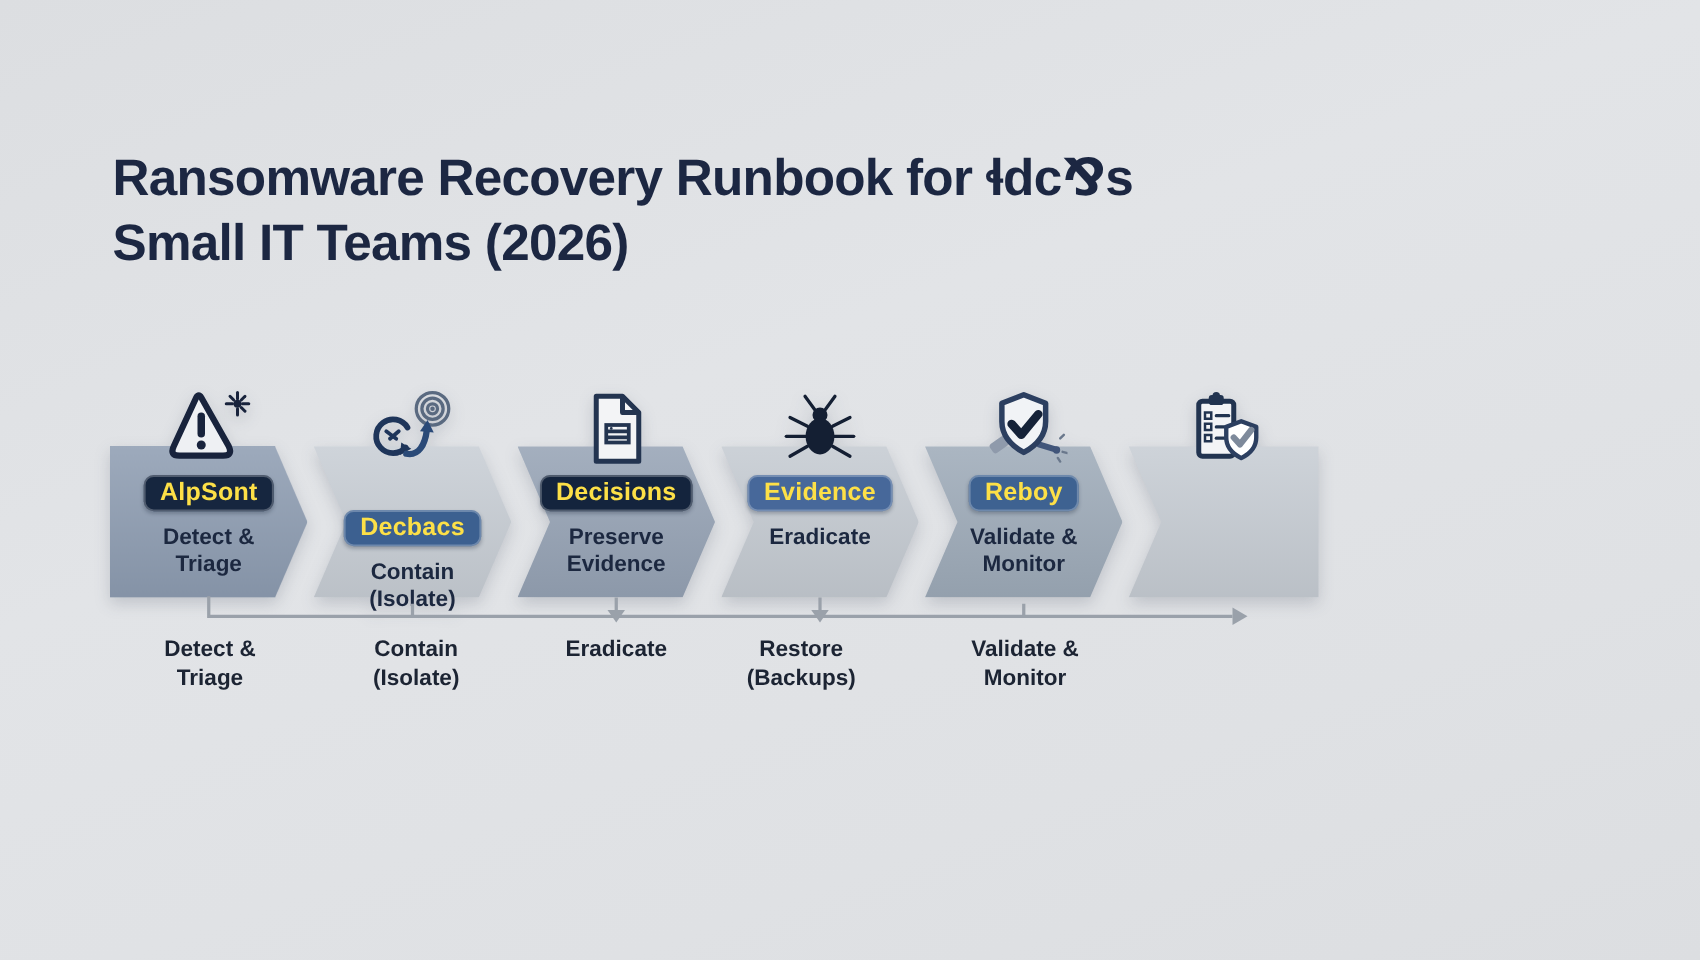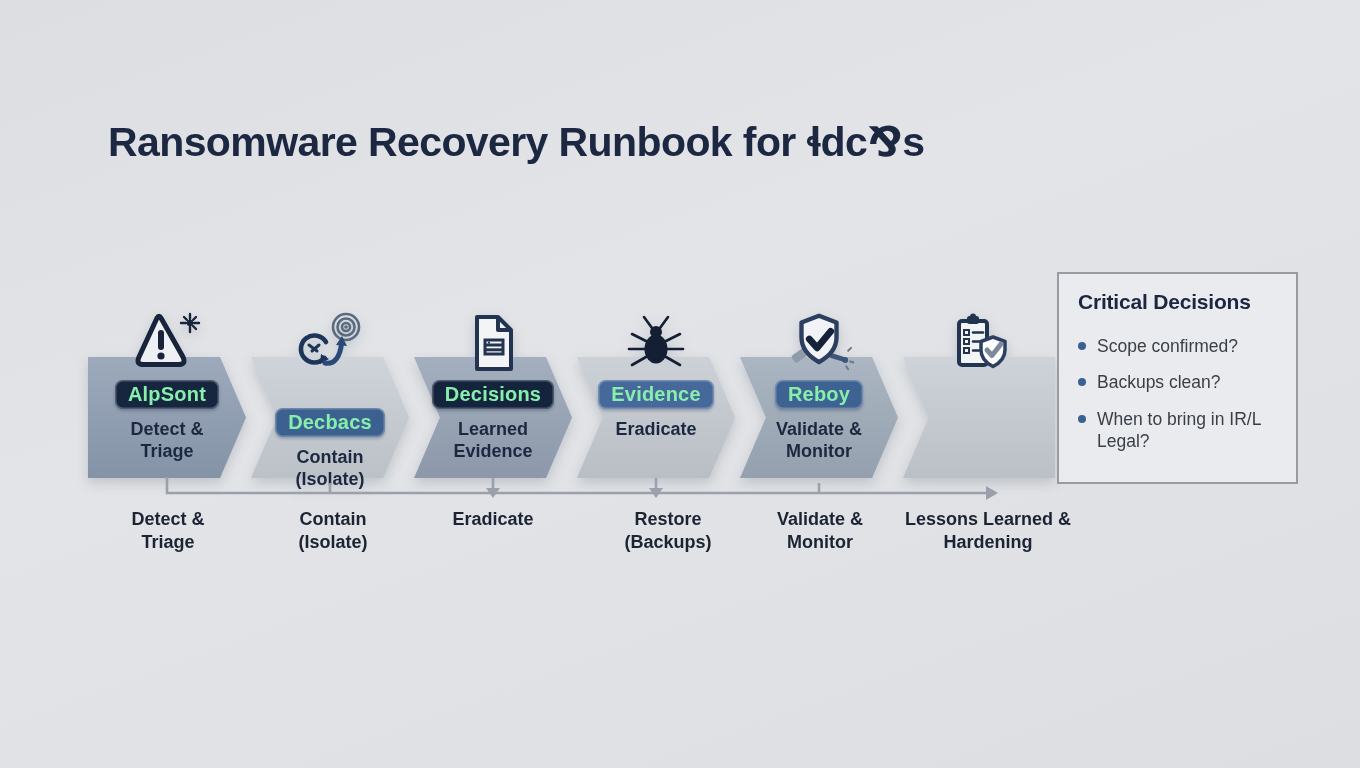--- a/index.html
+++ b/index.html
@@ -3,21 +3,21 @@
 <meta charset="utf-8">
 <style>
   html,body{margin:0;padding:0;}
   body{font-family:"Liberation Sans","DejaVu Sans",sans-serif;}
   .page{
     position:relative;width:1360px;height:768px;overflow:hidden;
     background:linear-gradient(160deg,#dcdee1 0%,#e2e4e7 40%,#dfe1e4 75%,#dcdee1 100%);
   }
   
   .title{
-    position:absolute;left:108px;top:116px;width:1000px;
+    position:absolute;left:90px;top:116px;width:1000px;
     color:#1c2742;font-weight:bold;font-size:41px;line-height:1.27;letter-spacing:-0.6px;
   }
   
   .flow{
     position:absolute;left:88px;top:357px;height:121px;
     display:flex;gap:5px;
     filter:drop-shadow(0 5px 6px rgba(40,50,70,0.18));
   }
   .step{position:relative;width:158px;height:121px;}
   .step:last-child{width:152px;}
@@ -32,21 +32,21 @@
   .step:last-child .chevron{
     clip-path:polygon(0% 0%,100% 0%,100% 100%,0% 100%,26px 50%);
   }
   .step-icon{
     position:absolute;left:50%;top:-46px;transform:translateX(-50%);
     width:70px;height:64px;
   }
   .step-content{position:relative;text-align:center;padding-top:23px;}
   .badge{
     display:inline-block;padding:3px 13px;border-radius:8px;
-    color:#86efac;font-weight:bold;font-size:20px;letter-spacing:0.2px;
+    color:#fde047;font-weight:bold;font-size:20px;letter-spacing:0.2px;
     box-shadow:inset 0 0 0 1.5px rgba(255,255,255,0.25), 0 2px 3px rgba(20,30,50,0.25);
   }
   .step-label{
     margin-top:10px;font-size:18px;font-weight:bold;color:#1c2840;
     line-height:1.22;white-space:pre-line;
   }
   
   .timeline-svg{position:absolute;left:0;top:460px;}
   .t-label{
     position:absolute;top:508px;transform:translateX(-50%);
@@ -63,20 +63,21 @@
   .decision-item{display:flex;gap:11px;font-size:17.5px;color:#3a3f47;line-height:1.28;}
   .bullet-dot{flex:0 0 auto;width:8px;height:8px;border-radius:50%;margin-top:7px;}
 </style>
 </head>
 <body>
 
 <div class="page">
 
   <div class="title">
     <div>Ransomware Recovery Runbook for ɬdc⅋s</div>
+    <div>Small IT Teams (2026)</div>
   </div>
 
   <div class="flow">
 
     <div class="step">
       <div class="chevron" style="background-color: rgb(141, 156, 177);"></div>
       <div class="step-icon">
         <svg viewBox="0 0 70 64" width="70" height="64">
           <path d="M29 7 L51 46 Q54.5 53.5 46.5 53.5 H11.5 Q3.5 53.5 7 46 L25 7 Q27 3.5 29 7 Z" fill="#eef0f3" stroke="#18233c" stroke-width="5" stroke-linejoin="round"></path>
           <line x1="29" y1="22" x2="29" y2="36" stroke="#18233c" stroke-width="6" stroke-linecap="round"></line>
@@ -134,21 +135,21 @@
           <path d="M19 6 H40 L53 19 V58 H19 Z" fill="#f3f4f6" stroke="#233450" stroke-width="4" stroke-linejoin="round"></path>
           <path d="M40 6 V19 H53" fill="none" stroke="#233450" stroke-width="4" stroke-linejoin="round"></path>
           <rect x="27" y="29" width="18" height="14" fill="none" stroke="#233450" stroke-width="3"></rect>
           <line x1="27" y1="34" x2="45" y2="34" stroke="#233450" stroke-width="3"></line>
           <line x1="27" y1="38.8" x2="45" y2="38.8" stroke="#233450" stroke-width="3"></line>
           <circle cx="31" cy="31.7" r="1.1" fill="#233450"></circle>
         </svg>
       </div>
       <div class="step-content">
         <span class="badge" style="background-color: rgb(20, 36, 61);">Decisions</span>
-        <div class="step-label">Learned
+        <div class="step-label">Preserve
 Evidence</div>
       </div>
     </div>
 
     <div class="step">
       <div class="chevron" style="background-color: rgb(196, 202, 209);"></div>
       <div class="step-icon">
         <svg viewBox="0 0 70 64" width="70" height="64">
           <g stroke="#141f33" stroke-width="2.6" stroke-linecap="round">
             <line x1="31" y1="17" x2="23" y2="6"></line>
@@ -228,38 +229,19 @@
     <polygon points="486,28 500,28 493,38" fill="#9aa1aa"></polygon>
     <polygon points="649,28 663,28 656,38" fill="#9aa1aa"></polygon>
     <polygon points="986,26 998,33 986,40" fill="#9aa1aa"></polygon>
   </svg>
 
   <div class="t-label" style="left:168px">Detect &amp;
 Triage</div>
   <div class="t-label" style="left:333px">Contain
 (Isolate)</div>
   <div class="t-label" style="left:493px">Eradicate</div>
-  <div class="t-label" style="left:668px">Restore
+  <div class="t-label" style="left:641px">Restore
 (Backups)</div>
   <div class="t-label" style="left:820px">Validate &amp;
 Monitor</div>
-  <div class="t-label" style="left:988px">Lessons Learned &amp;
-Hardening</div>
-
-  <div class="decisions">
-    <div class="decisions-title">Critical Decisions</div>
-    <div class="decisions-list">
-      <div class="decision-item">
-        <span class="bullet-dot" style="background-color: rgb(60, 96, 144);"></span>
-        <span>Scope confirmed?</span>
-      </div>
-      <div class="decision-item">
-        <span class="bullet-dot" style="background-color: rgb(60, 96, 144);"></span>
-        <span>Backups clean?</span>
-      </div>
-      <div class="decision-item">
-        <span class="bullet-dot" style="background-color: rgb(60, 96, 144);"></span>
-        <span>When to bring in IR/L Legal?</span>
-      </div>
-    </div>
-  </div>
+
 
 </div>
 
 </body></html>

